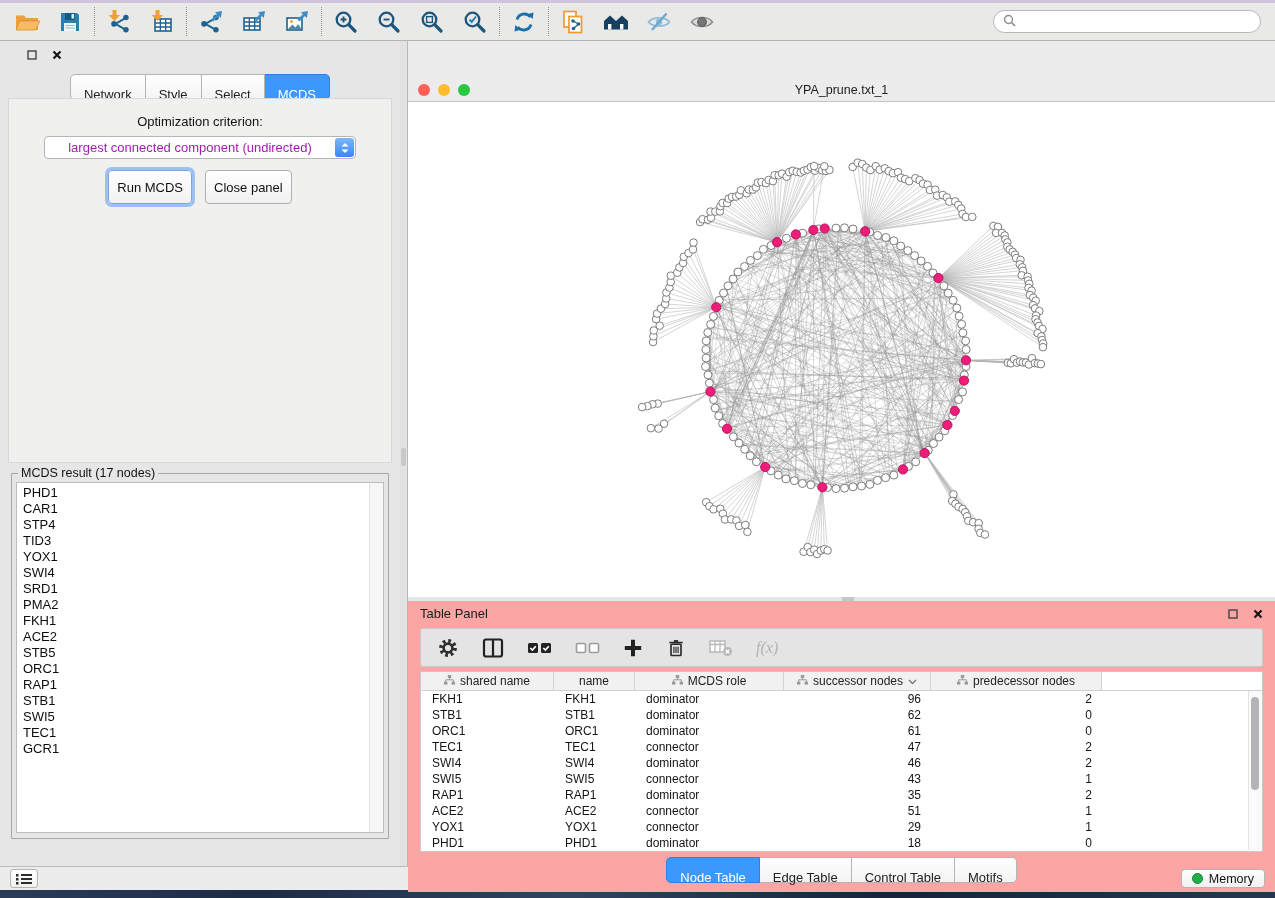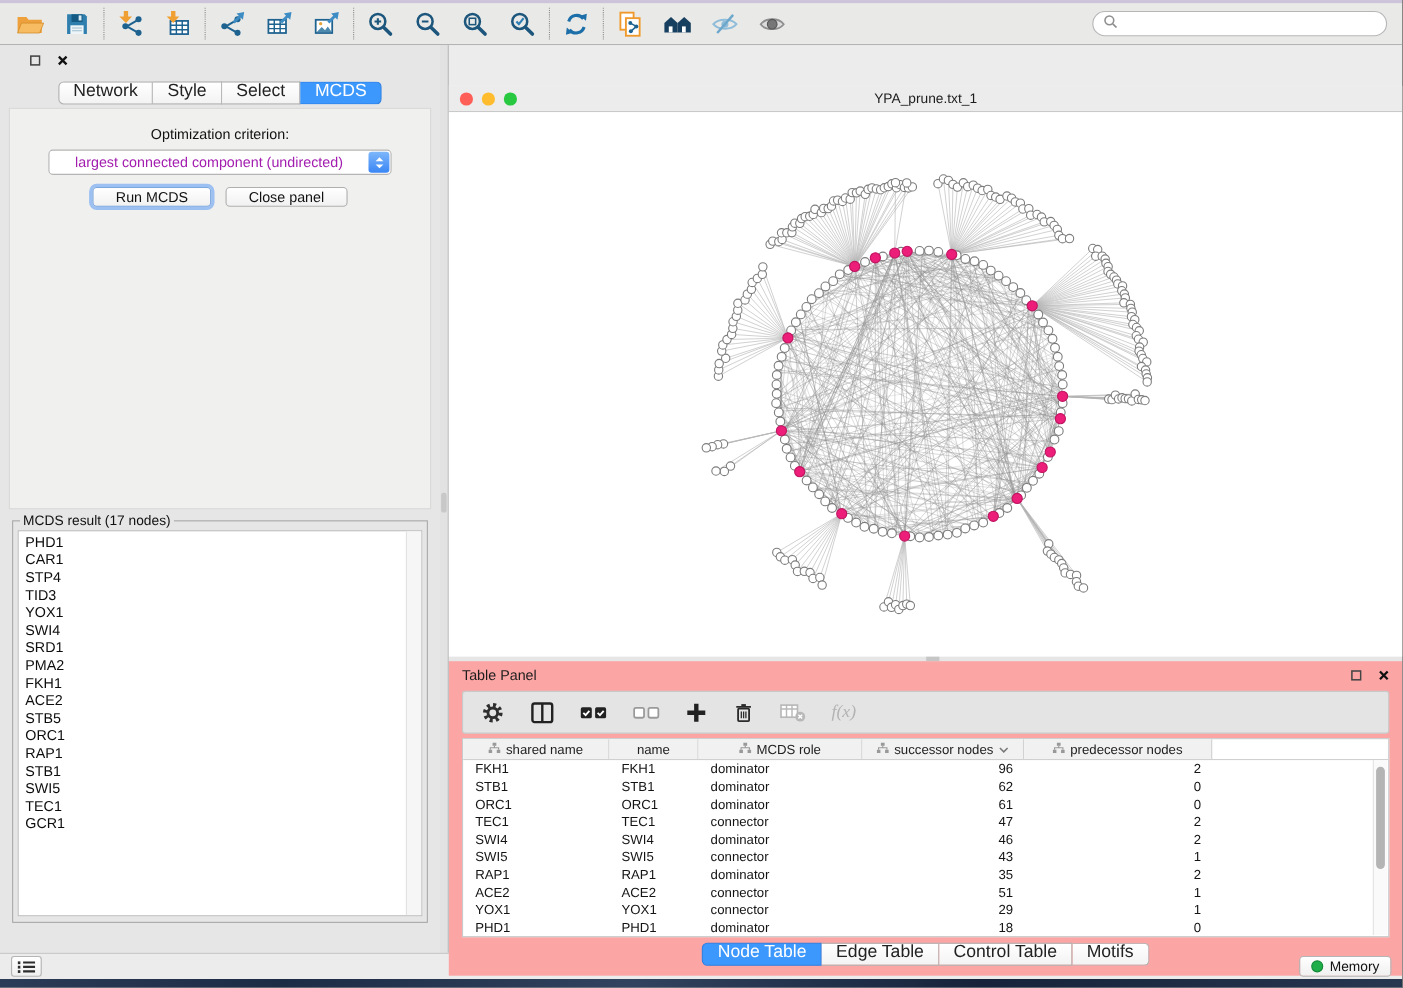--- a/index.html
+++ b/index.html
@@ -19,39 +19,39 @@
   .search{margin-left:auto;width:268px;height:23px;background:#fff;border:1px solid #b6b6b6;
           border-radius:12px;display:flex;align-items:center;padding:0 9px;gap:5px;box-sizing:border-box;}
   .search input{border:none;outline:none;flex:1;font:12px "Liberation Sans",sans-serif;background:transparent;}
   
   .main{display:flex;height:825px;}
   .panel-head{display:flex;align-items:center;padding:0 12px;height:28px;font-size:13px;color:#1c1c1c;}
   .panel-title{flex:1;}
   .panel-btn{margin-left:15px;display:flex;align-items:center;}
   
   .seg-tabs{display:flex;justify-content:center;}
-  .seg-tab{font-size:16px;padding:0 13px;background:linear-gradient(#ffffff,#f3f3f3);
+  .seg-tab{font-size:13px;padding:12px 13px;background:linear-gradient(#ffffff,#f3f3f3);
            border:1px solid #b4b4b4;color:#222;height:21px;box-sizing:border-box;line-height:16px;}
   .seg-tab + .seg-tab{border-left:none;}
   .seg-tab:first-child{border-radius:5px 0 0 5px;}
   .seg-tab:last-child{border-radius:0 5px 5px 0;}
   .seg-tab.active{background:#3d98fd;border-color:#2f80e2;color:#fff;}
   
   .cp{width:400px;position:relative;background:#e6e6e6;flex:none;}
   .cp-tabs{position:absolute;top:33px;left:0;right:0;}
   .cp-content{position:absolute;top:57px;left:8px;right:8px;height:363px;background:#f0f0ef;
               border:1px solid #d8d8d8;text-align:center;}
   .opt-label{margin-top:15px;font-size:13px;color:#111;}
   .select{margin:7px auto 0;width:312px;height:23px;background:#fff;border:1px solid #b5b5b5;
           border-radius:4px;display:flex;align-items:center;box-sizing:border-box;}
   .select-text{flex:1;font-size:13px;text-align:center;color:#a21caf;}
   .select-step{width:19px;height:19px;margin-right:1px;background:linear-gradient(#7db7fb,#3a86f5);
                border-radius:3px;display:flex;align-items:center;justify-content:center;flex:none;}
   .btn-row{margin-top:11px;display:flex;justify-content:center;gap:13px;}
-  .mac-btn{height:18px;padding:0 20px;font:13px "Liberation Sans",sans-serif;
+  .mac-btn{height:34px;padding:0 8px;font:13px "Liberation Sans",sans-serif;
            background:linear-gradient(#ffffff,#f1f1f1);border:1px solid #b0b0b0;border-radius:4px;color:#111;text-align:right;}
   .mac-btn.focused{box-shadow:0 0 0 3px rgba(110,166,242,.65);border-color:#7ba7e0;}
   .cp-fieldset{position:absolute;top:425px;left:11px;right:11px;bottom:27px;border:1px solid #a8a8a8;
                margin:0;padding:2px 4px 5px;}
   .cp-fieldset legend{font-size:12.5px;padding:0 3px;margin-left:2px;color:#111;}
   .listbox{width:100%;height:100%;background:#fff;border:1px solid #bdbdbd;position:relative;
            box-sizing:border-box;overflow:hidden;padding-top:2px;}
   .list-item{font-size:13px;line-height:16px;padding-left:6px;color:#0d0d0d;}
   .list-scroll{position:absolute;top:0;right:0;bottom:0;width:13px;background:#f6f6f6;border-left:1px solid #e2e2e2;}
   

